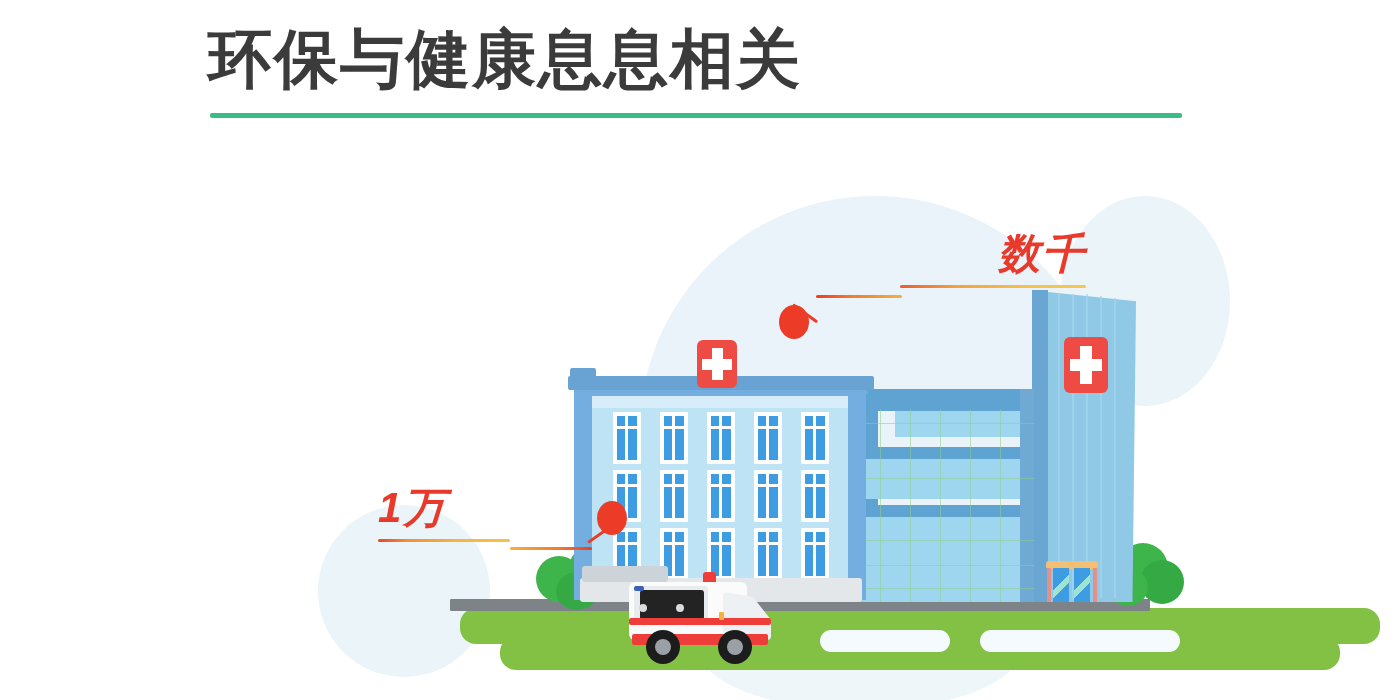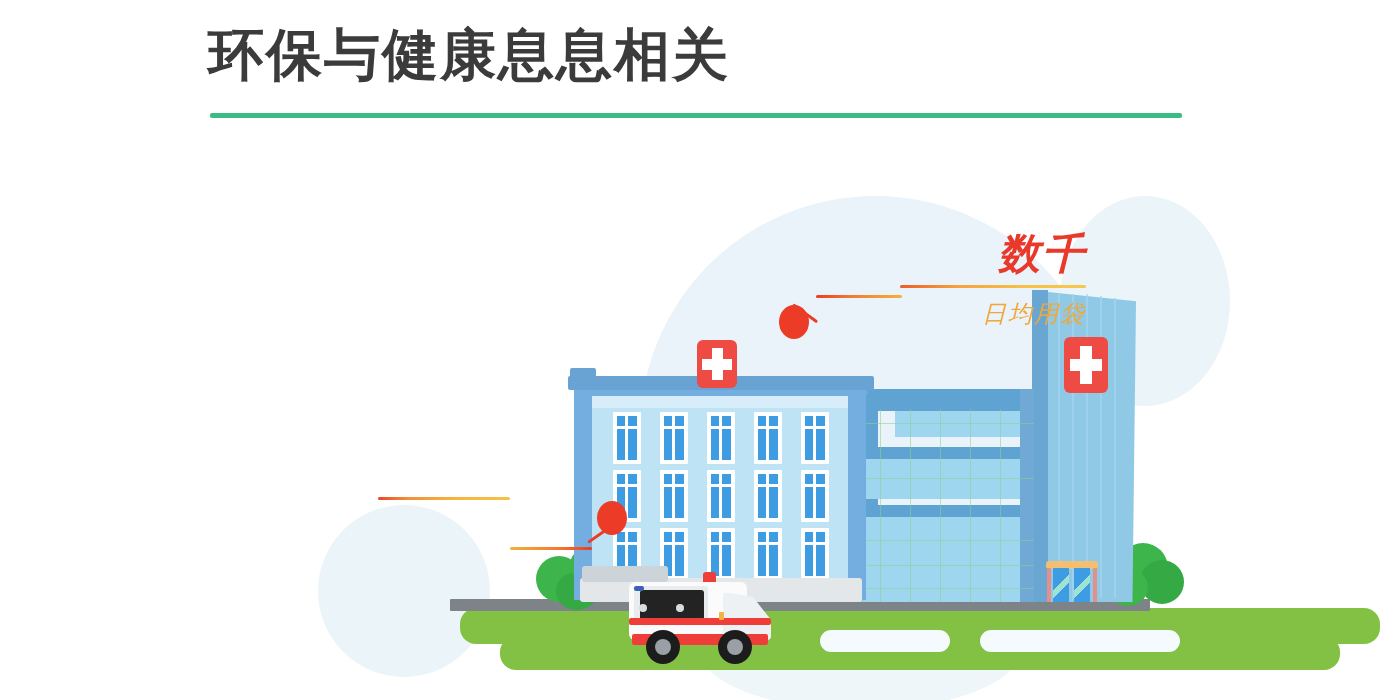--- a/index.html
+++ b/index.html
@@ -5,21 +5,21 @@
   html,body{margin:0;padding:0;background:#ffffff;}
   body{
     width:1400px;height:700px;overflow:hidden;position:relative;
     font-family:"Liberation Sans","DejaVu Sans",sans-serif;
   }
   #slide{position:absolute;left:0;top:0;width:1400px;height:700px;background:#fff;overflow:hidden;}
 
   
   .title{
     position:absolute;left:208px;top:24px;
-    font-size:56px;font-weight:bold;letter-spacing:2px;
+    font-size:64px;font-weight:bold;letter-spacing:2px;
     color:#3b3b3b;white-space:nowrap;line-height:1.1;
   }
   .title-rule{
     position:absolute;left:210px;top:113px;width:972px;height:5px;
     background:#3cbc85;border-radius:2px;
   }
 
   
   .body-copy{
     position:absolute;left:207px;top:190px;width:430px;
@@ -319,30 +319,30 @@
     </div>
     <div class="amb-wheel" style="left:718px;top:630px;width:34px;height:34px;">
       <div class="amb-hub" style="left:9px;top:9px;width:16px;height:16px;"></div>
     </div>
     <div class="amb-dot" style="left:634px;top:586px;width:10px;height:5px;background:#3a62b8;border-radius:2px;"></div>
   </div>
 
   <div class="callout" id="callout-bags">
     <div class="big">数千</div>
     <div class="rule"></div>
-    <div class="sub">日均用袋</div>
   </div>
   <div class="conn">
     <div class="seg" style="left:816px;top:295px;width:86px;
          background:linear-gradient(90deg,#ec3b26 0%,#f07a30 40%,#f5b03c 100%);"></div>
     <div class="diag" style="left:793px;top:303px;width:30px;transform:rotate(36deg);transform-origin:left center;"></div>
     <div class="dot" style="left:779px;top:305px;"></div>
   </div>
 
   <div class="callout" id="callout-patients">
+    <div class="big">1万</div>
     <div class="rule"></div>
   </div>
   <div class="conn">
     <div class="seg" style="left:510px;top:547px;width:82px;
          background:linear-gradient(270deg,#ec3b26 0%,#f07a30 40%,#f5b03c 100%);"></div>
     <div class="diag" style="left:588px;top:541px;width:26px;transform:rotate(-35deg);transform-origin:left center;"></div>
     <div class="dot" style="left:597px;top:501px;"></div>
   </div>
 
 </div>

